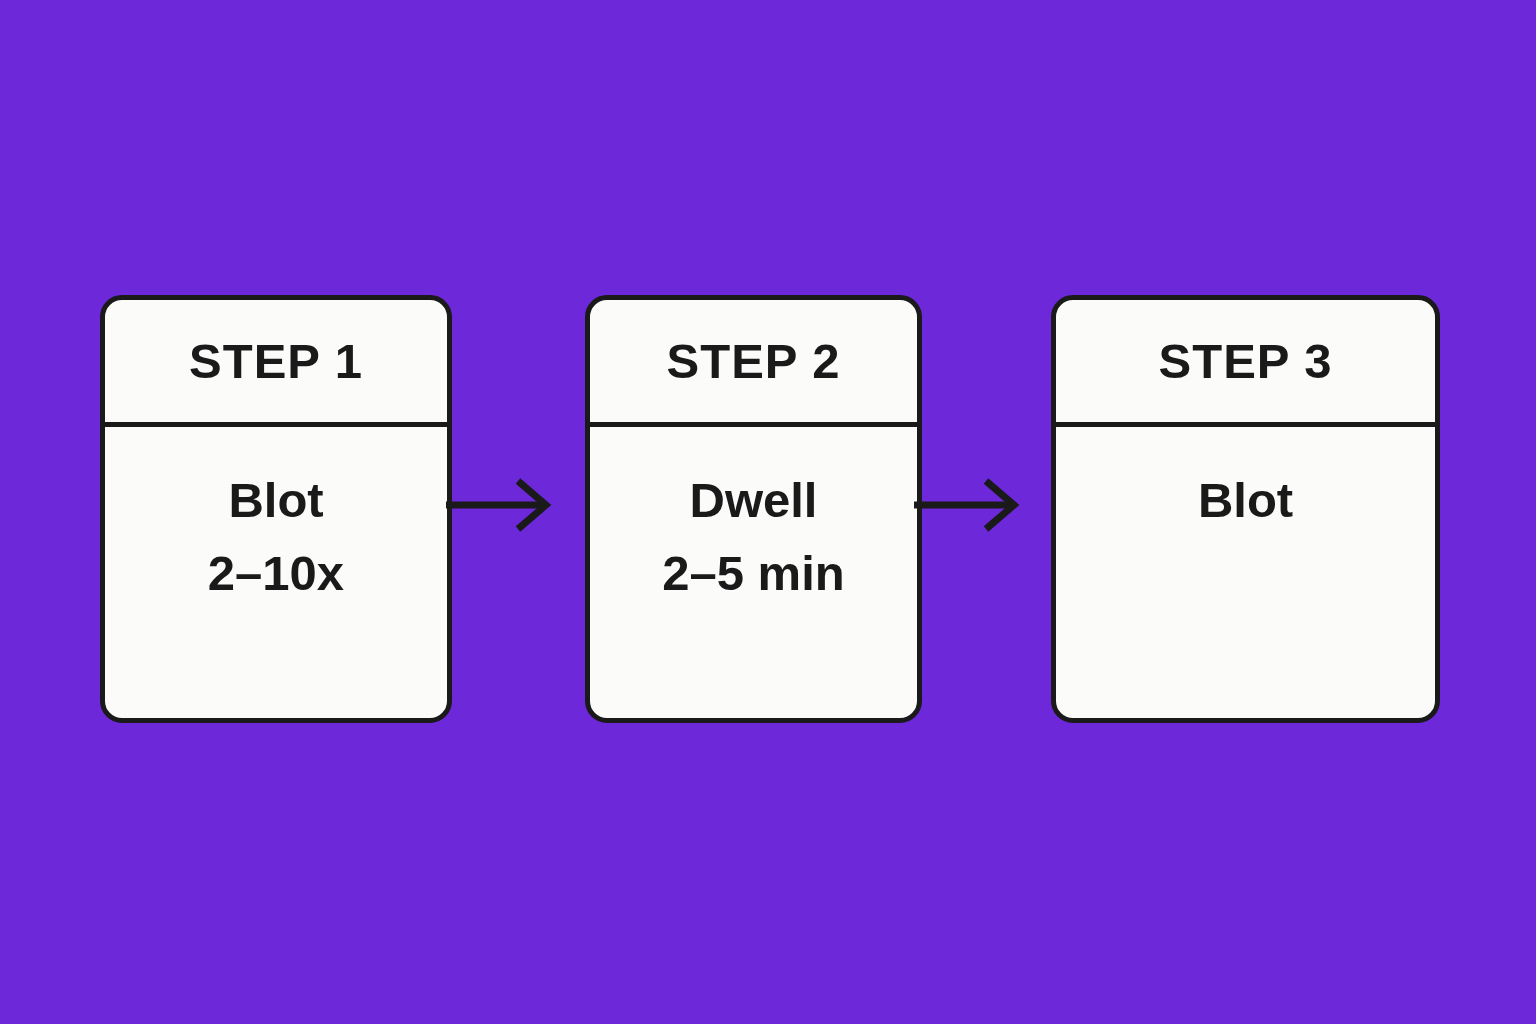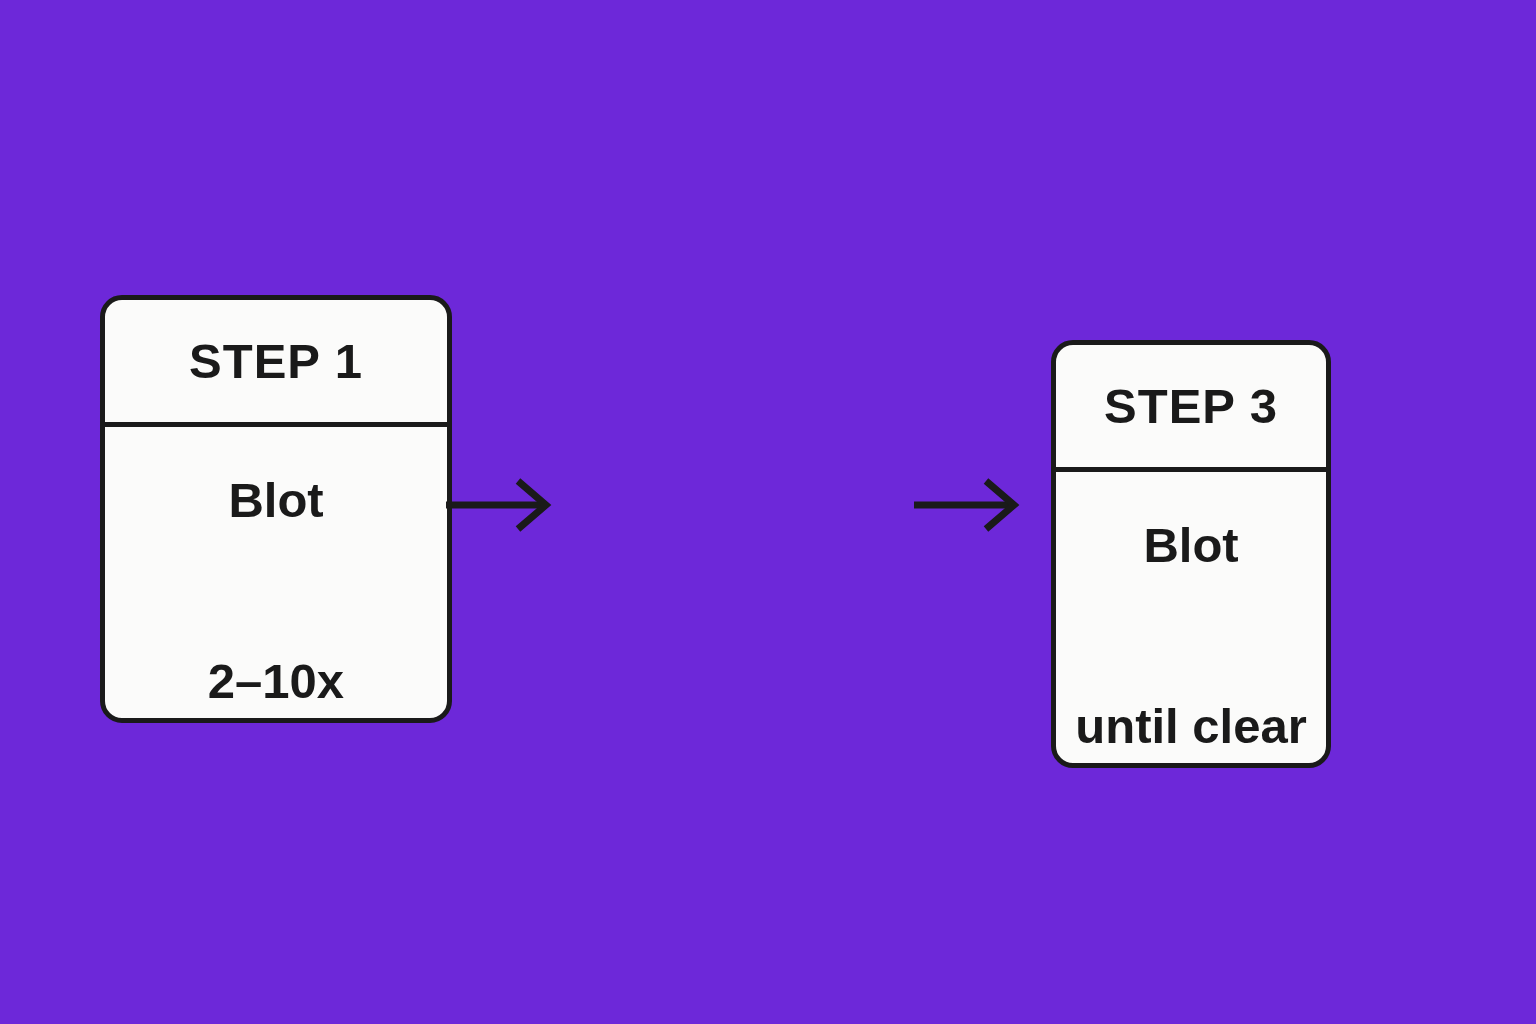--- a/index.html
+++ b/index.html
@@ -22,42 +22,41 @@
     height: 428px;
     box-sizing: border-box;
     border: 5px solid #1a1a1a;
     border-radius: 22px;
     background: #fbfbfa;
     display: flex;
     flex-direction: column;
   }
   .box1 { left: 100px;  width: 352px; }
   .box2 { left: 585px;  width: 337px; }
-  .box3 { left: 1051px; width: 280px; margin-top: 45px; }
+  .box3 { left: 1051px; width: 389px; }
   .step-header {
     box-sizing: border-box;
     height: 127px;
     border-bottom: 5px solid #1a1a1a;
     display: flex;
     align-items: center;
     justify-content: center;
   }
   .step-title {
     font-size: 49px;
     font-weight: 700;
     letter-spacing: 1px;
     white-space: pre;
   }
   .step-body {
     flex: 1;
     display: flex;
     flex-direction: column;
     align-items: center;
     padding-top: 37px;
-    justify-content: space-between;
   }
   .body-line {
     font-size: 49px;
     font-weight: 700;
     line-height: 73px;
     white-space: pre;
   }
   .arrow {
     position: absolute;
     top: 468px;
@@ -83,31 +82,39 @@
     </div>
   </div>
 
   <div class="arrow arrow1">
     <svg viewBox="0 0 106 74" xmlns="http://www.w3.org/2000/svg">
       <line x1="0" y1="37" x2="96" y2="37" stroke="#1a1a1a" stroke-width="7"></line>
       <polyline points="72,13 100,37 72,61" fill="none" stroke="#1a1a1a" stroke-width="7" stroke-linejoin="miter"></polyline>
     </svg>
   </div>
 
+  <div class="step-box box2">
+    <div class="step-header">
+      <span class="step-title">STEP 2</span>
+    </div>
+    <div class="step-body">
+      <span class="body-line">Dwell</span>
+      <span class="body-line">2–5 min</span>
+    </div>
+  </div>
 
   <div class="arrow arrow2">
     <svg viewBox="0 0 106 74" xmlns="http://www.w3.org/2000/svg">
       <line x1="0" y1="37" x2="96" y2="37" stroke="#1a1a1a" stroke-width="7"></line>
       <polyline points="72,13 100,37 72,61" fill="none" stroke="#1a1a1a" stroke-width="7" stroke-linejoin="miter"></polyline>
     </svg>
   </div>
 
   <div class="step-box box3">
     <div class="step-header">
       <span class="step-title">STEP 3</span>
     </div>
     <div class="step-body">
       <span class="body-line">Blot</span>
-      <span class="body-line">until clear</span>
     </div>
   </div>
 
 </div>
 
 </body></html>

